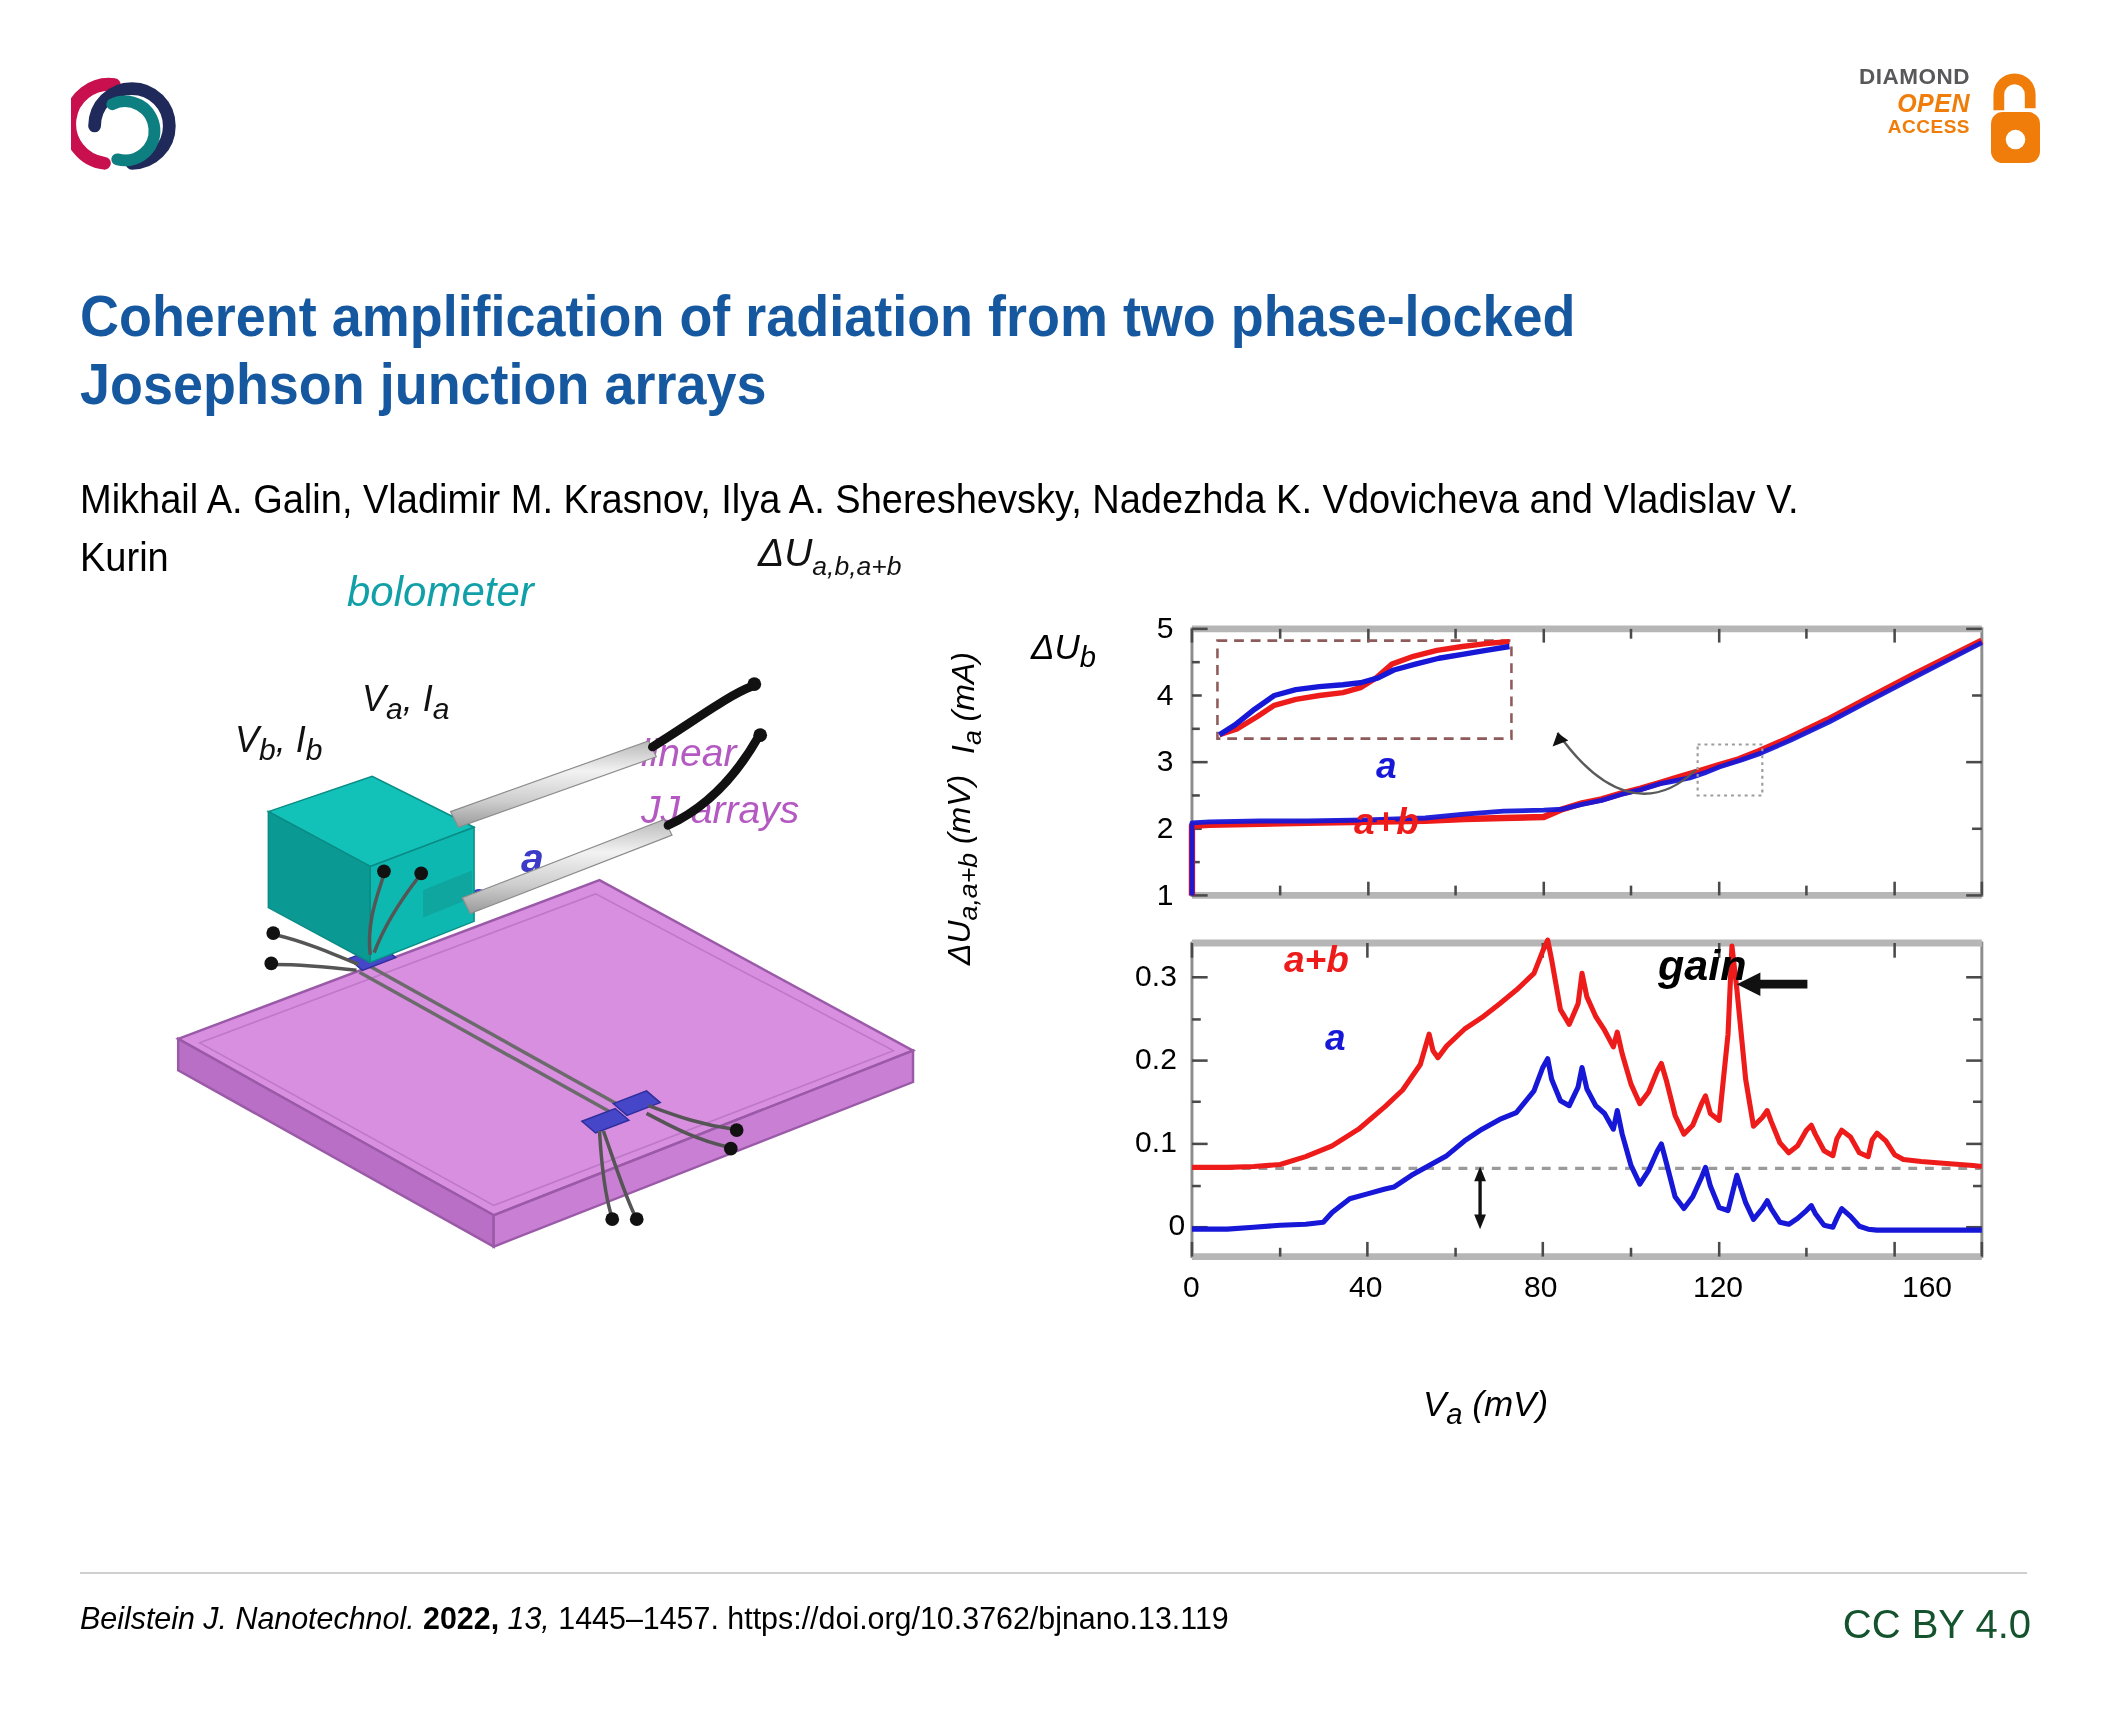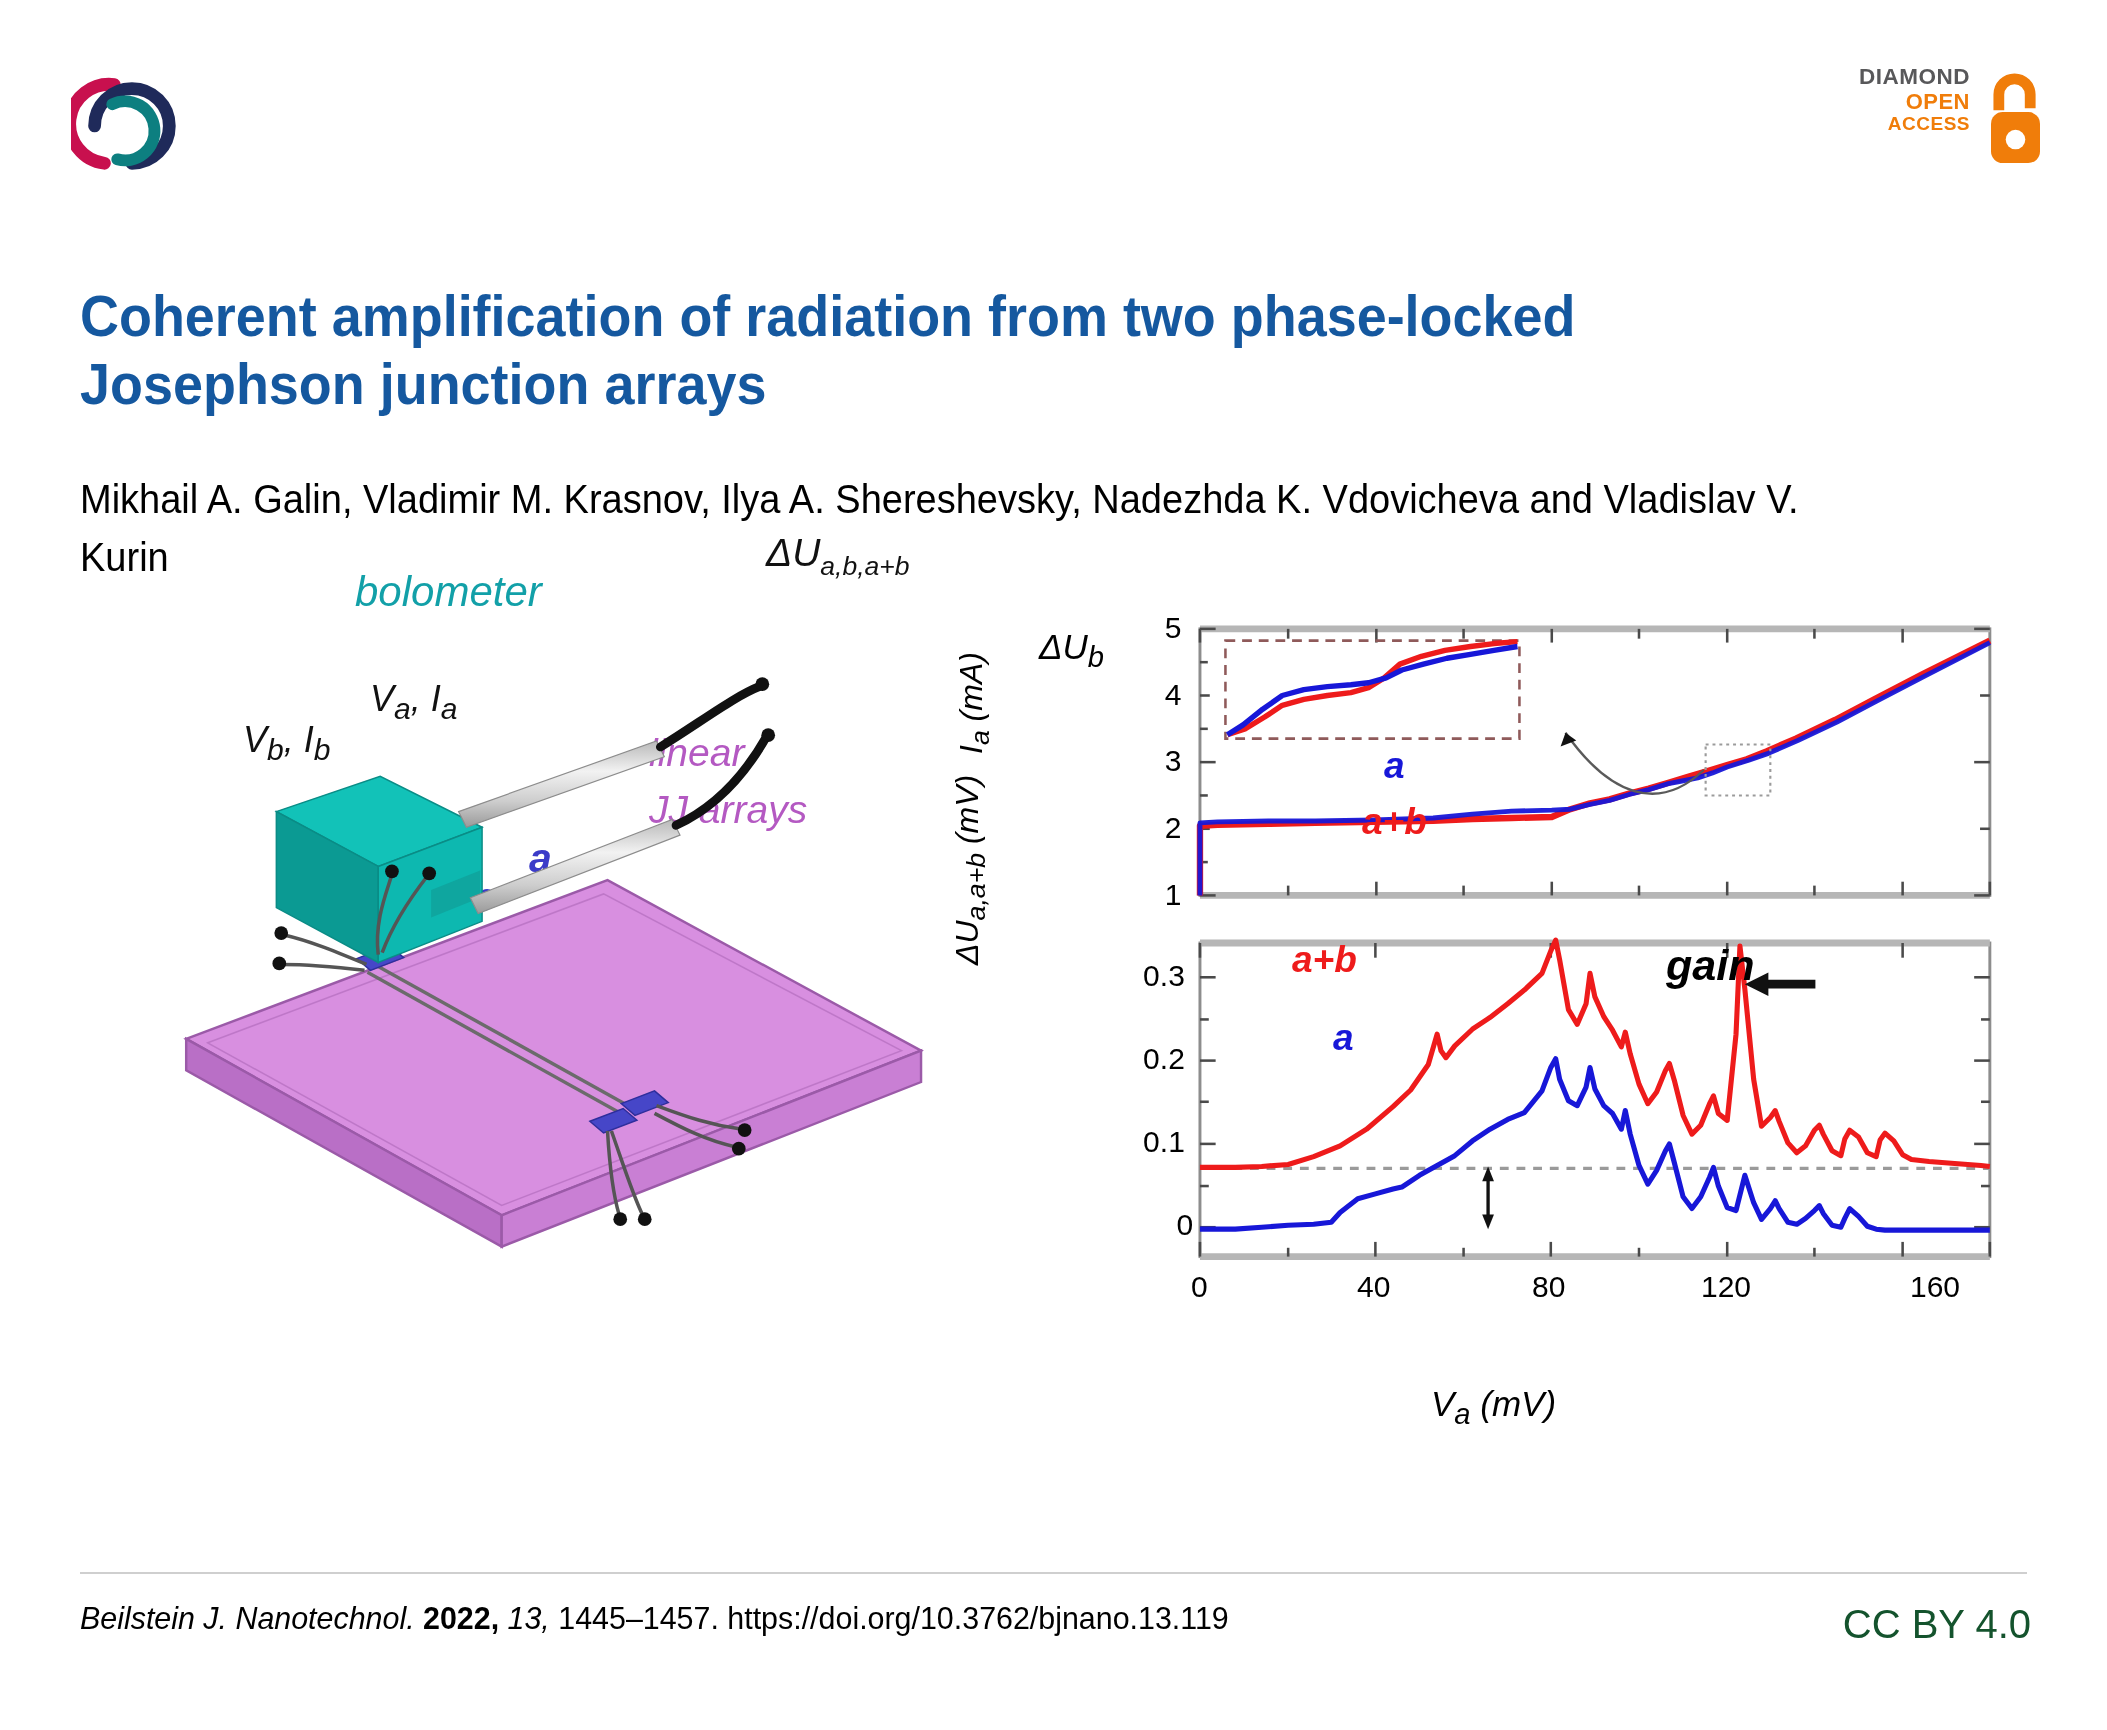--- a/index.html
+++ b/index.html
@@ -49,21 +49,21 @@
     position:absolute;left:80px;top:470px;width:1911px;
     color:#000;
     font-size:40px;
     line-height:1.45;
     transform:scaleX(0.95);
     transform-origin:left top;
   }
 
   
   #figure{
-    position:absolute;left:59px;top:627px;width:1990px;height:912px;
+    position:absolute;left:51px;top:627px;width:1990px;height:912px;
   }
   #figure-left{position:absolute;left:88px;top:0px;width:970px;height:912px;}
   #figure-right{position:absolute;left:980px;top:0px;width:1010px;height:912px;}
 
   .fig-label{position:absolute;font-style:italic;white-space:nowrap;}
   #lbl-bolometer{
     left:208px;top:-59px;color:#12a0a8;font-size:42px;font-weight:normal;
   }
   #lbl-linear{
     left:502px;top:98px;color:#b459c2;font-size:39px;line-height:1.45;
@@ -134,21 +134,21 @@
         <path d="M 24 66 A 38 38 0 1 1 62 104" stroke="#1f2a5a" stroke-width="13"></path>
         <path d="M 42 44 A 30 30 0 1 1 47 100" stroke="#0d7f80" stroke-width="12"></path>
       </g>
     </svg>
   </div>
 
 
   <div id="oa-badge">
     <div style="position:absolute;right:76px;top:0px;text-align:right;line-height:1.1;">
       <div class="oa-diamond" style="font-weight:bold;font-size:22.5px;letter-spacing:0.5px;">DIAMOND</div>
-      <div class="oa-open" style="font-weight:bold;font-size:22px;letter-spacing:0.5px;">OPEN</div>
+      <div class="oa-open" style="font-weight:bold;font-size:25px;letter-spacing:0.5px;font-style:italic;">OPEN</div>
       <div class="oa-access" style="font-weight:bold;font-size:19px;letter-spacing:0.5px;">ACCESS</div>
     </div>
     <div id="oa-lock" style="position:absolute;right:0;top:3.9px;">
       <svg width="61" height="98" viewBox="0 0 62 100">
         <path d="M 14 42 L 14 26 A 16 16 0 0 1 46 26 L 46 40" fill="none" stroke="#f07d0a" stroke-width="11"></path>
         <rect x="6" y="44" width="50" height="52" rx="12" fill="#f07d0a"></rect>
         <circle cx="31" cy="72" r="10" fill="#ffffff"></circle>
       </svg>
     </div>
   </div>

